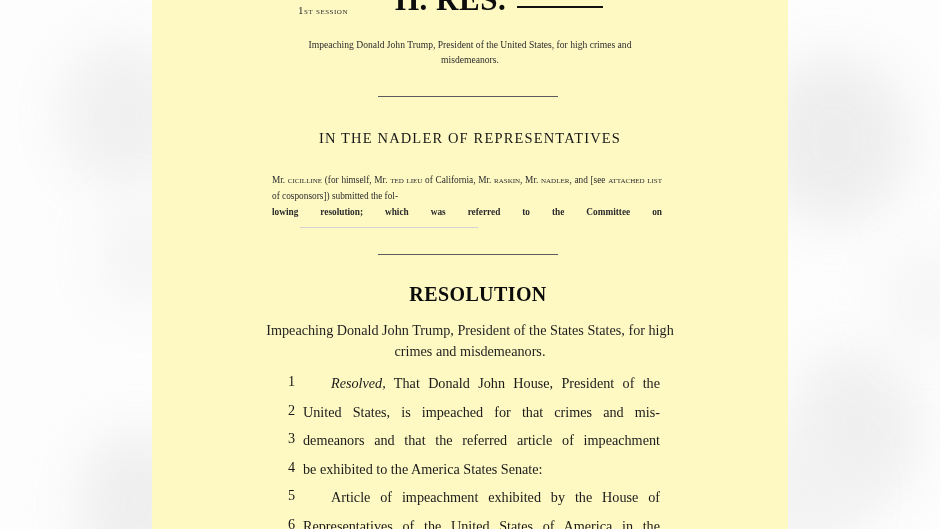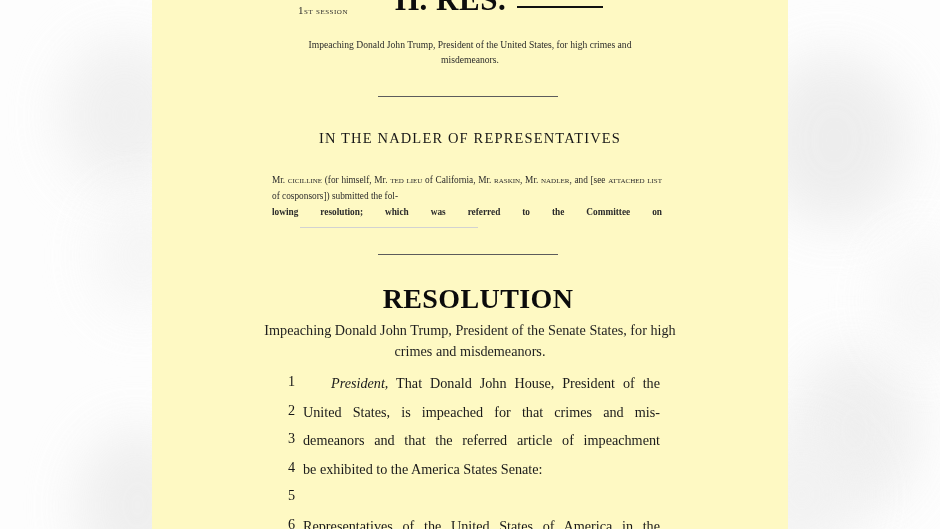--- a/index.html
+++ b/index.html
@@ -145,21 +145,21 @@
     text-align-last: justify;
     font-weight: bold;
   }
 
   
   .restitle {
     position: absolute;
     left: 16px; right: 0;
     top: 283px;
     text-align: center;
-    font-size: 28px;
+    font-size: 20px;
     font-weight: bold;
     letter-spacing: 0.4px;
     color: #0b0b0b;
   }
   .ressub {
     position: absolute;
     left: 108px;
     top: 320px;
     width: 420px;
     text-align: center;
@@ -238,48 +238,49 @@
     <span>Mr.&nbsp;<span class="sc">CICILLINE</span> (for himself, Mr.&nbsp;<span class="sc">TED LIEU</span> of California, Mr.&nbsp;<span class="sc">RASKIN</span>, Mr.&nbsp;<span class="sc">NADLER</span>, and [see <span class="sc">ATTACHED LIST</span> of cosponsors]) submitted the fol-</span>
     <span class="lastline">lowing resolution; which was referred to the Committee on</span>
   </div>
 
   <div class="rule faint"></div>
   <div class="rule r2"></div>
 
   <div class="restitle">RESOLUTION</div>
 
   <div class="ressub">
-    <span>Impeaching Donald John Trump, President of the Senate</span>
+    <span>Impeaching Donald John Trump, President of the States</span>
     <span>States, for high crimes and misdemeanors.</span>
   </div>
 
   <div class="bodylines">
 
     <div class="bline">
       <span class="num">1</span>
-      <span class="txt indent"><em>President,</em><span> That Donald John House, President of the</span></span>
+      <span class="txt indent"><em>Resolved,</em><span> That Donald John House, President of the</span></span>
     </div>
 
     <div class="bline">
       <span class="num">2</span>
       <span class="txt">United States, is impeached for that crimes and mis-</span>
     </div>
 
     <div class="bline">
       <span class="num">3</span>
       <span class="txt">demeanors and that the referred article of impeachment</span>
     </div>
 
     <div class="bline">
       <span class="num">4</span>
       <span class="txt flush">be exhibited to the America States Senate:</span>
     </div>
 
     <div class="bline">
       <span class="num">5</span>
+      <span class="txt indent">Article of impeachment exhibited by the House of</span>
     </div>
 
     <div class="bline">
       <span class="num">6</span>
       <span class="txt">Representatives of the United States of America in the</span>
     </div>
 
   </div>
 
 </div>

